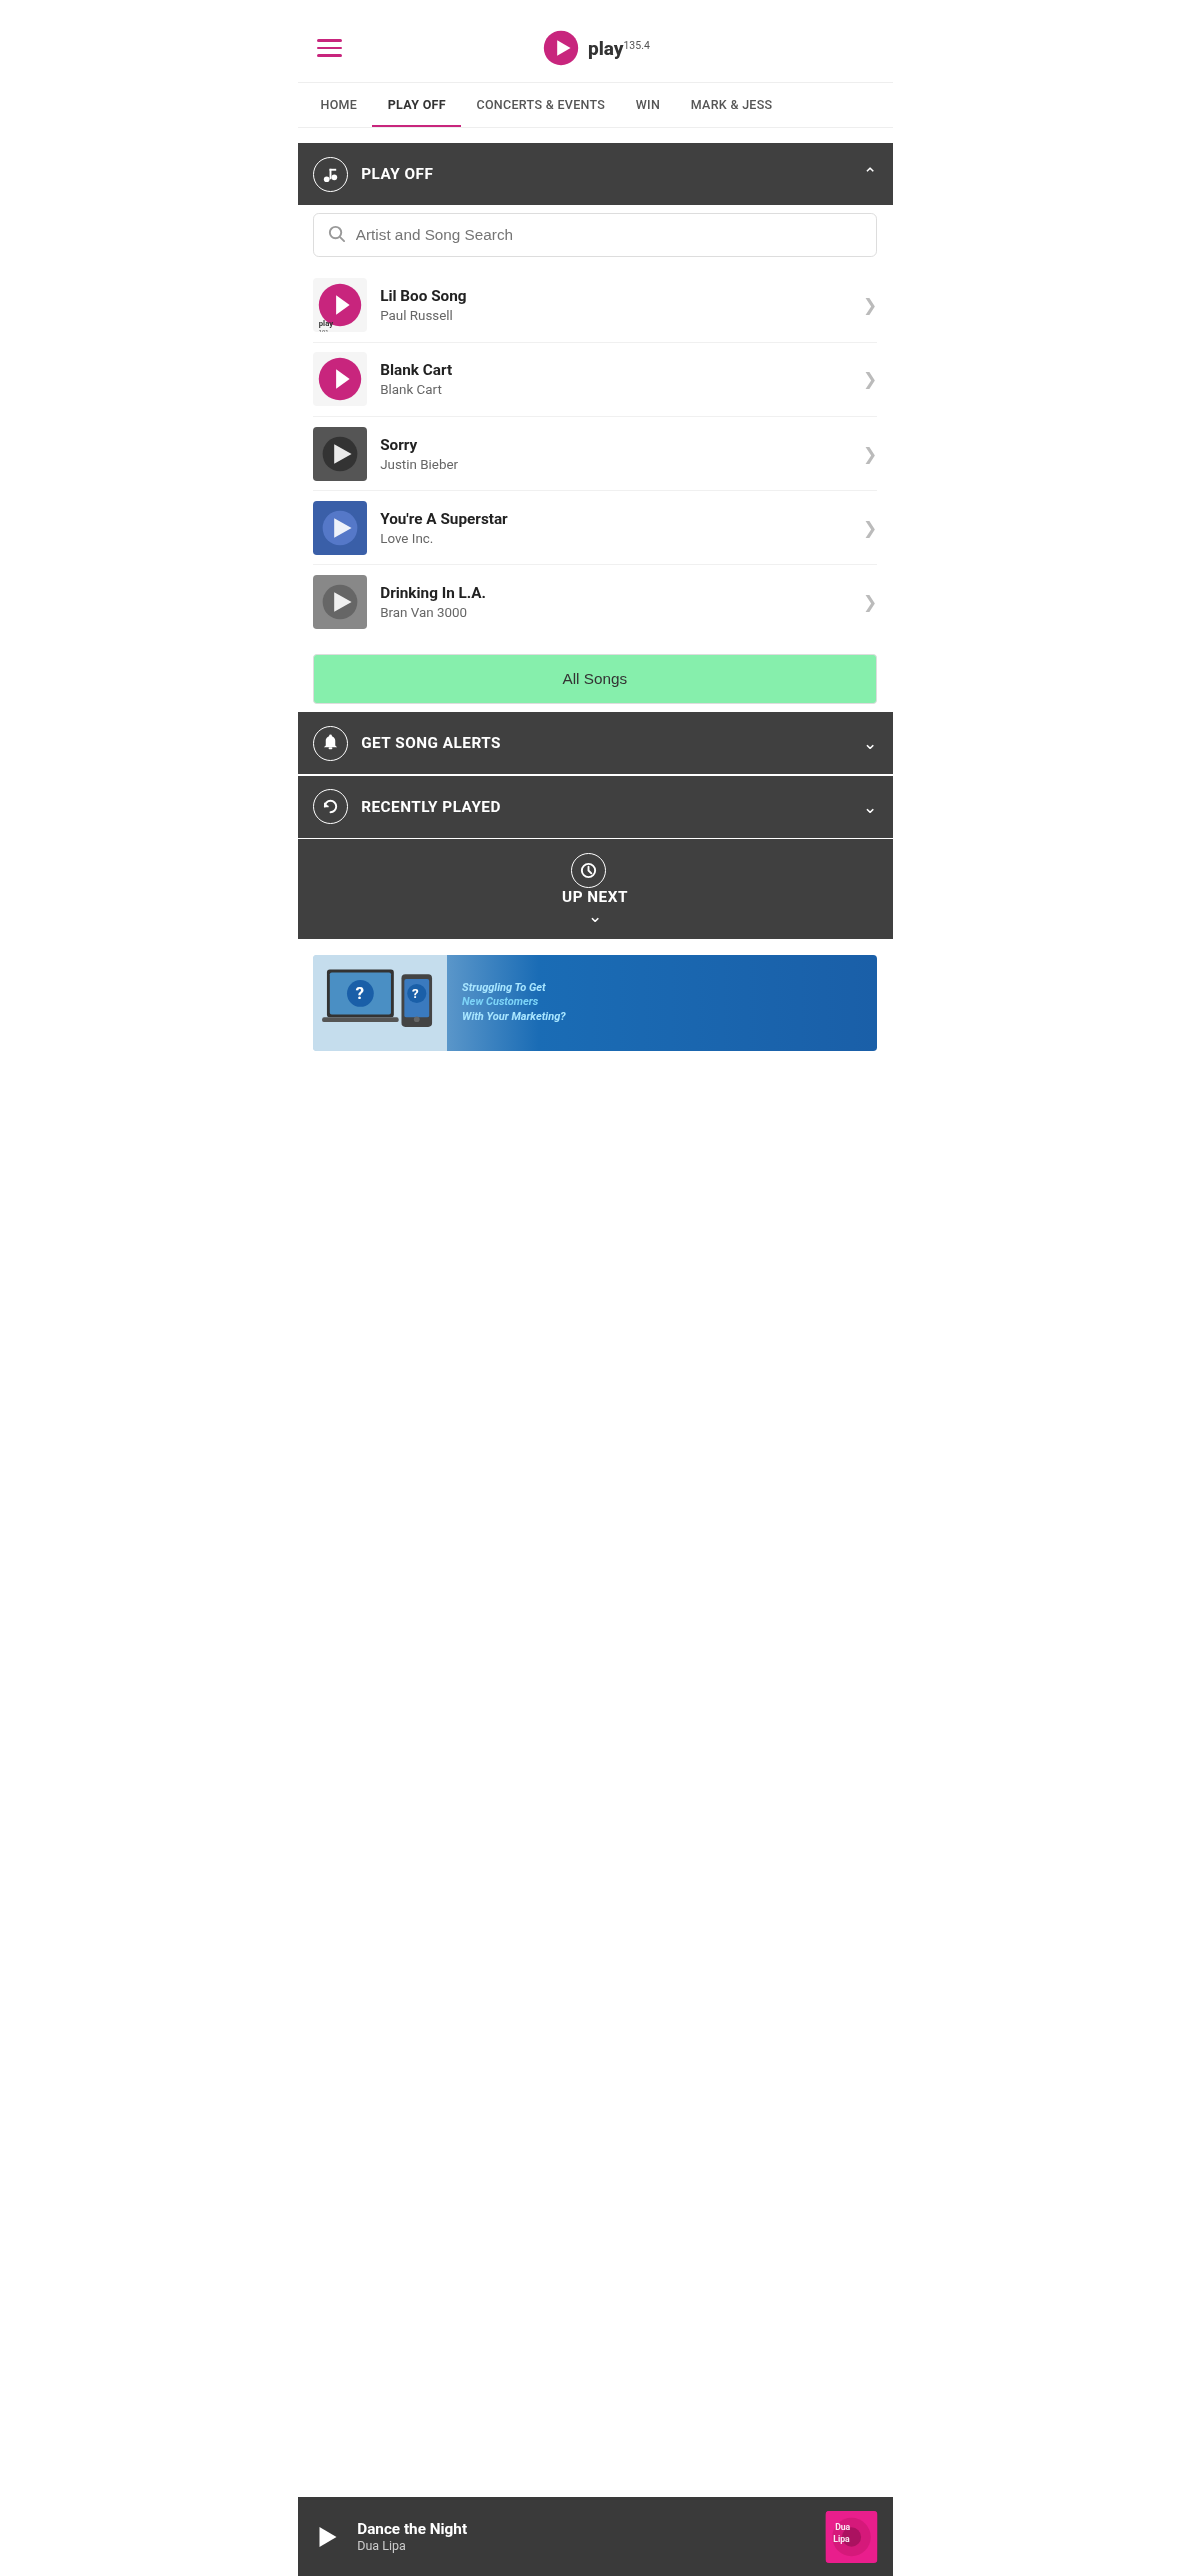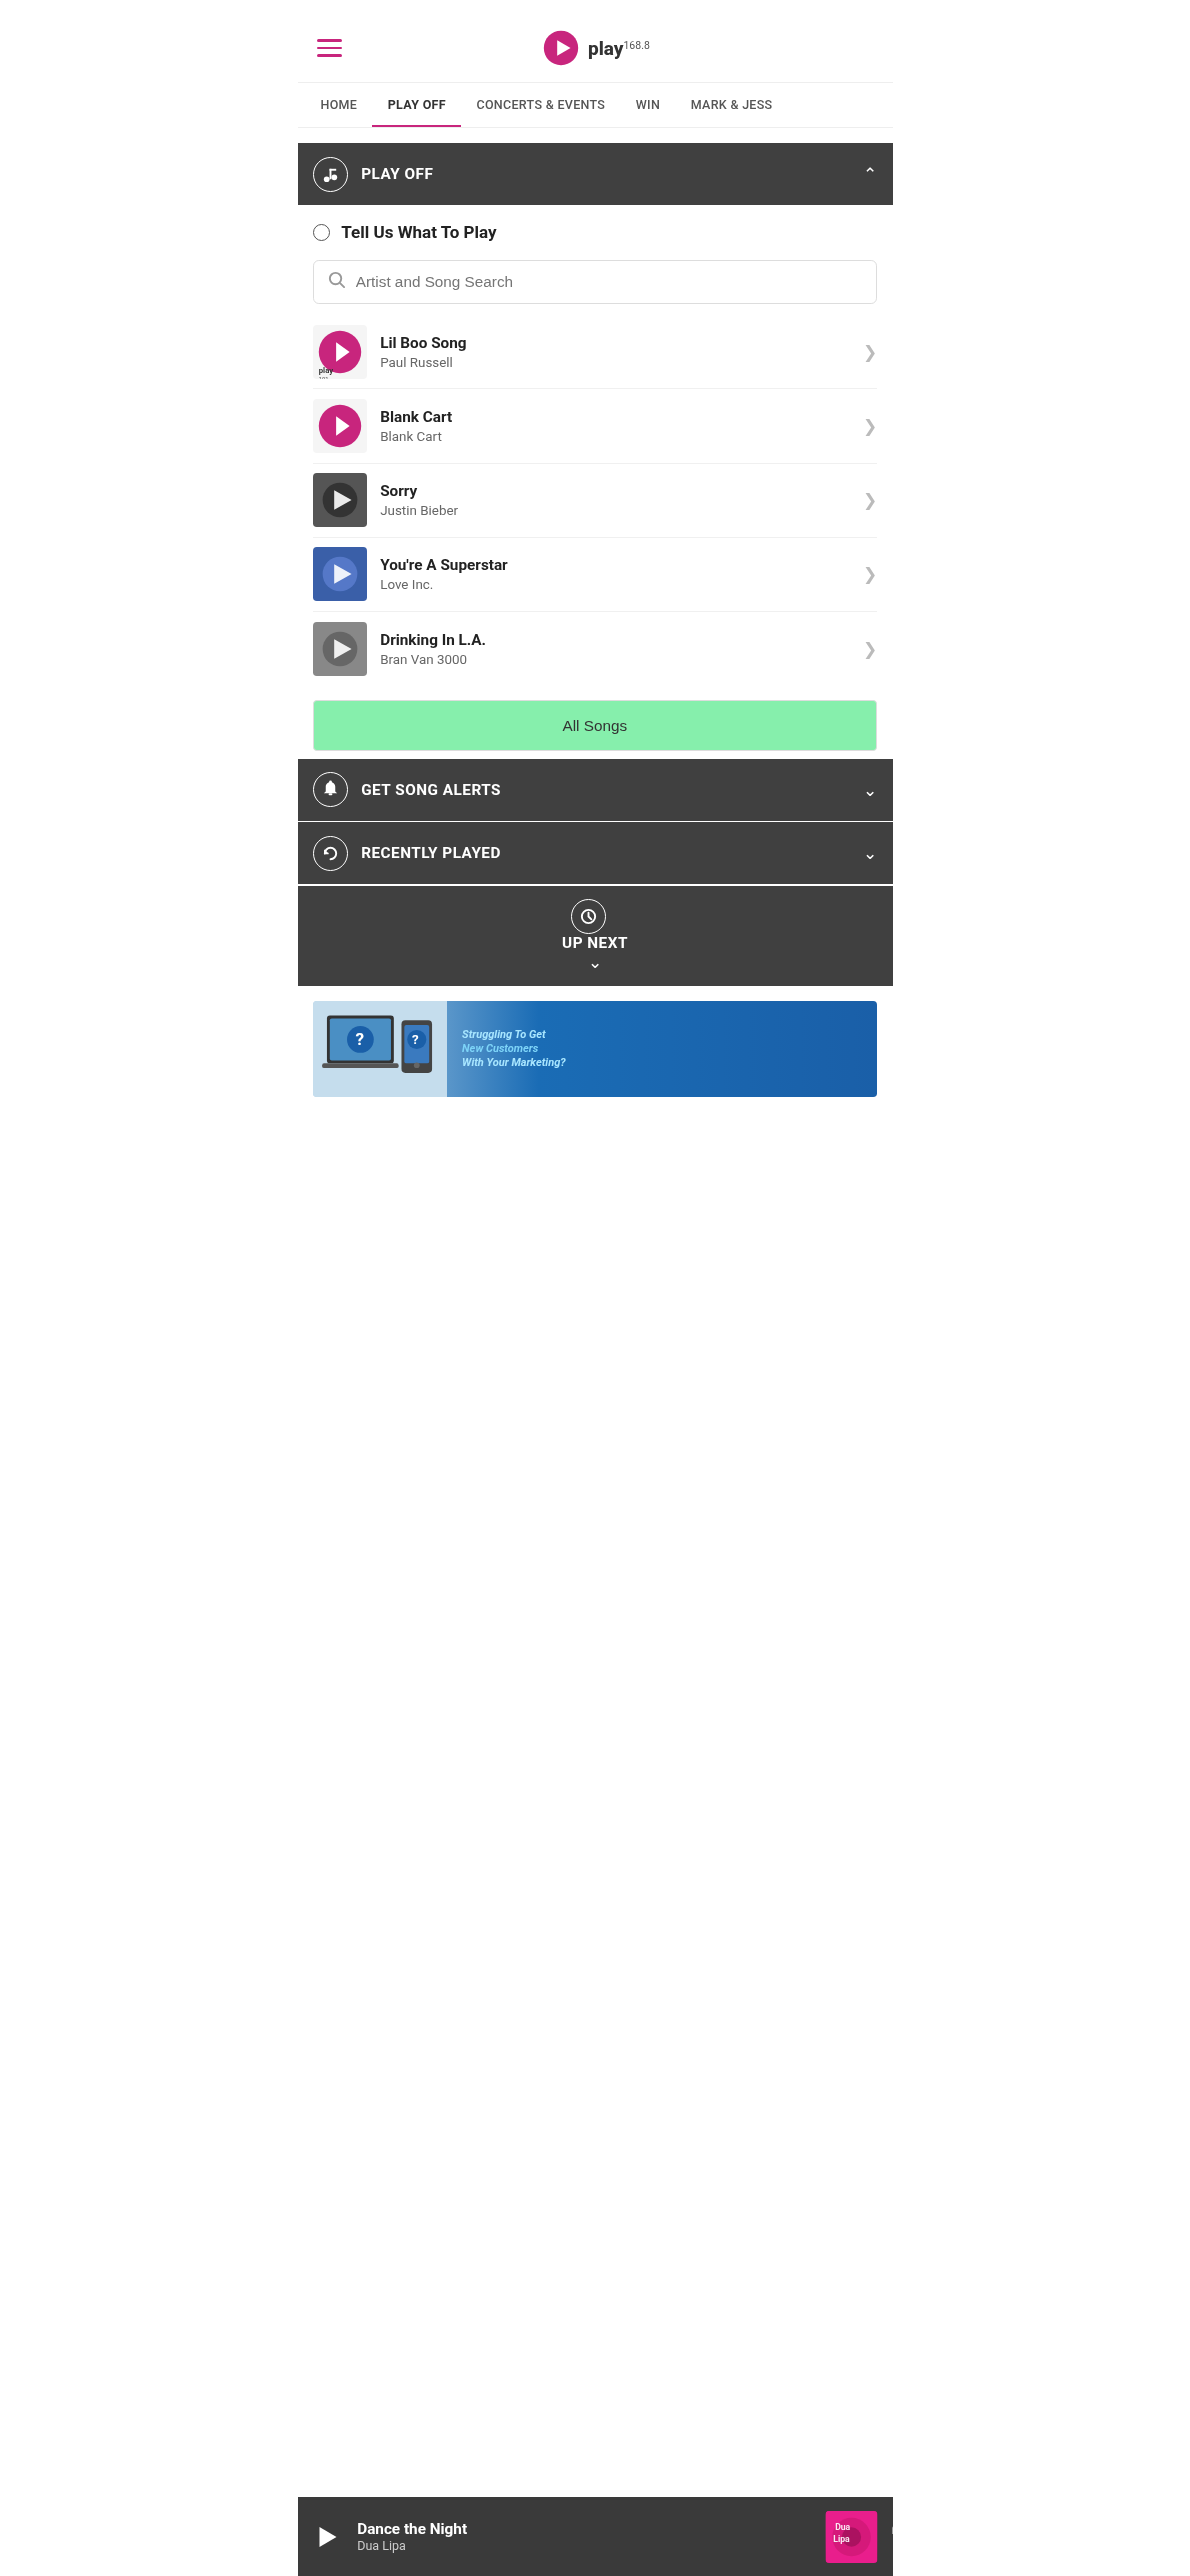--- a/index.html
+++ b/index.html
@@ -316,21 +316,21 @@
     <span></span>
     <span></span>
   </div>
   <div class="logo">
     <svg class="logo-play-icon" viewBox="0 0 44 44" xmlns="http://www.w3.org/2000/svg">
       <circle cx="22" cy="22" r="22" fill="#fff"></circle>
       <path d="M22 4 C12 4 4 12 4 22 C4 32 12 40 22 40 C32 40 40 32 40 22 C40 12 32 4 22 4Z" fill="#c8257d"></path>
       <path d="M18 14 L32 22 L18 30 Z" fill="#fff"></path>
     </svg>
     <div>
-      <span style="font-size:19px;font-weight:800;color:#333;">play</span><span style="font-size:10.5px;color:#555;vertical-align:super;">168.8</span>
+      <span style="font-size:19px;font-weight:800;color:#333;">play</span><span style="font-size:10.5px;color:#555;vertical-align:super;">135.4</span>
     </div>
   </div>
 </header>
 
 <nav class="nav">
   <div class="nav-item">HOME</div>
   <div class="nav-item active">play off</div>
   <div class="nav-item">concerts &amp; events</div>
   <div class="nav-item">win</div>
   <div class="nav-item">Mark &amp; Jess</div>
@@ -343,24 +343,20 @@
         <circle cx="6" cy="15" r="3" fill="white"></circle>
         <circle cx="14" cy="13" r="3" fill="white"></circle>
         <rect x="9" y="4" width="2" height="11" fill="white"></rect>
         <rect x="9" y="4" width="7" height="2" fill="white"></rect>
       </svg>
     </div>
     <span class="section-title">PLAY OFF</span>
     <span class="chevron">⌃</span>
   </div>
 
-  <div class="tell-us">
-    <div class="tell-us-circle"></div>
-    <span>Tell Us What To Play</span>
-  </div>
 
   <div class="search-container">
     <div class="search-icon-wrap">
       <svg width="19" height="19" viewBox="0 0 20 20" fill="#999">
         <circle cx="9" cy="9" r="6" stroke="#999" stroke-width="2" fill="none"></circle>
         <line x1="14" y1="14" x2="18" y2="18" stroke="#999" stroke-width="2" stroke-linecap="round"></line>
       </svg>
     </div>
     <input class="search-input" type="text" placeholder="Artist and Song Search" style="">
   </div>

